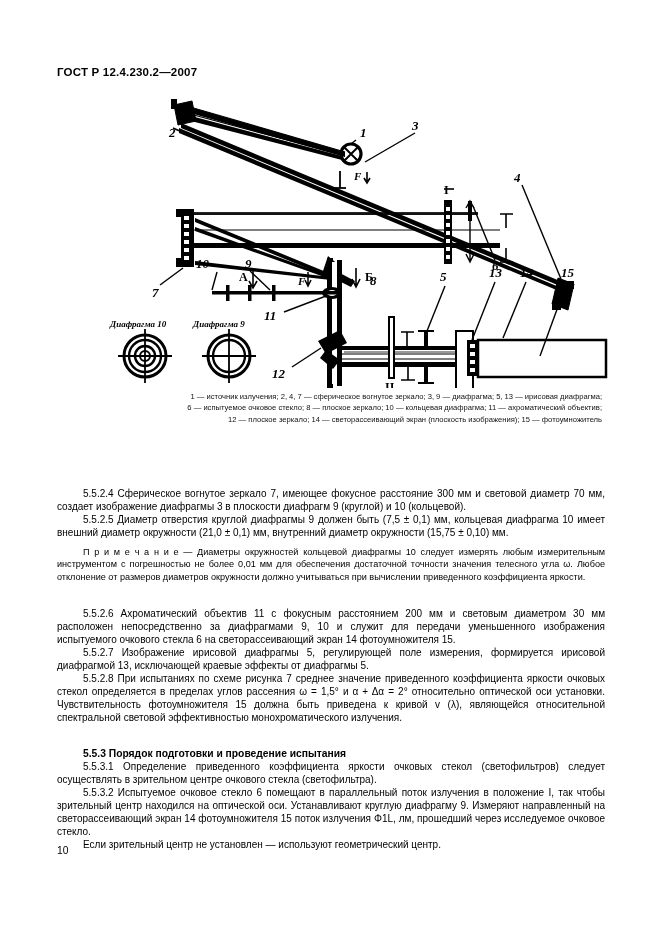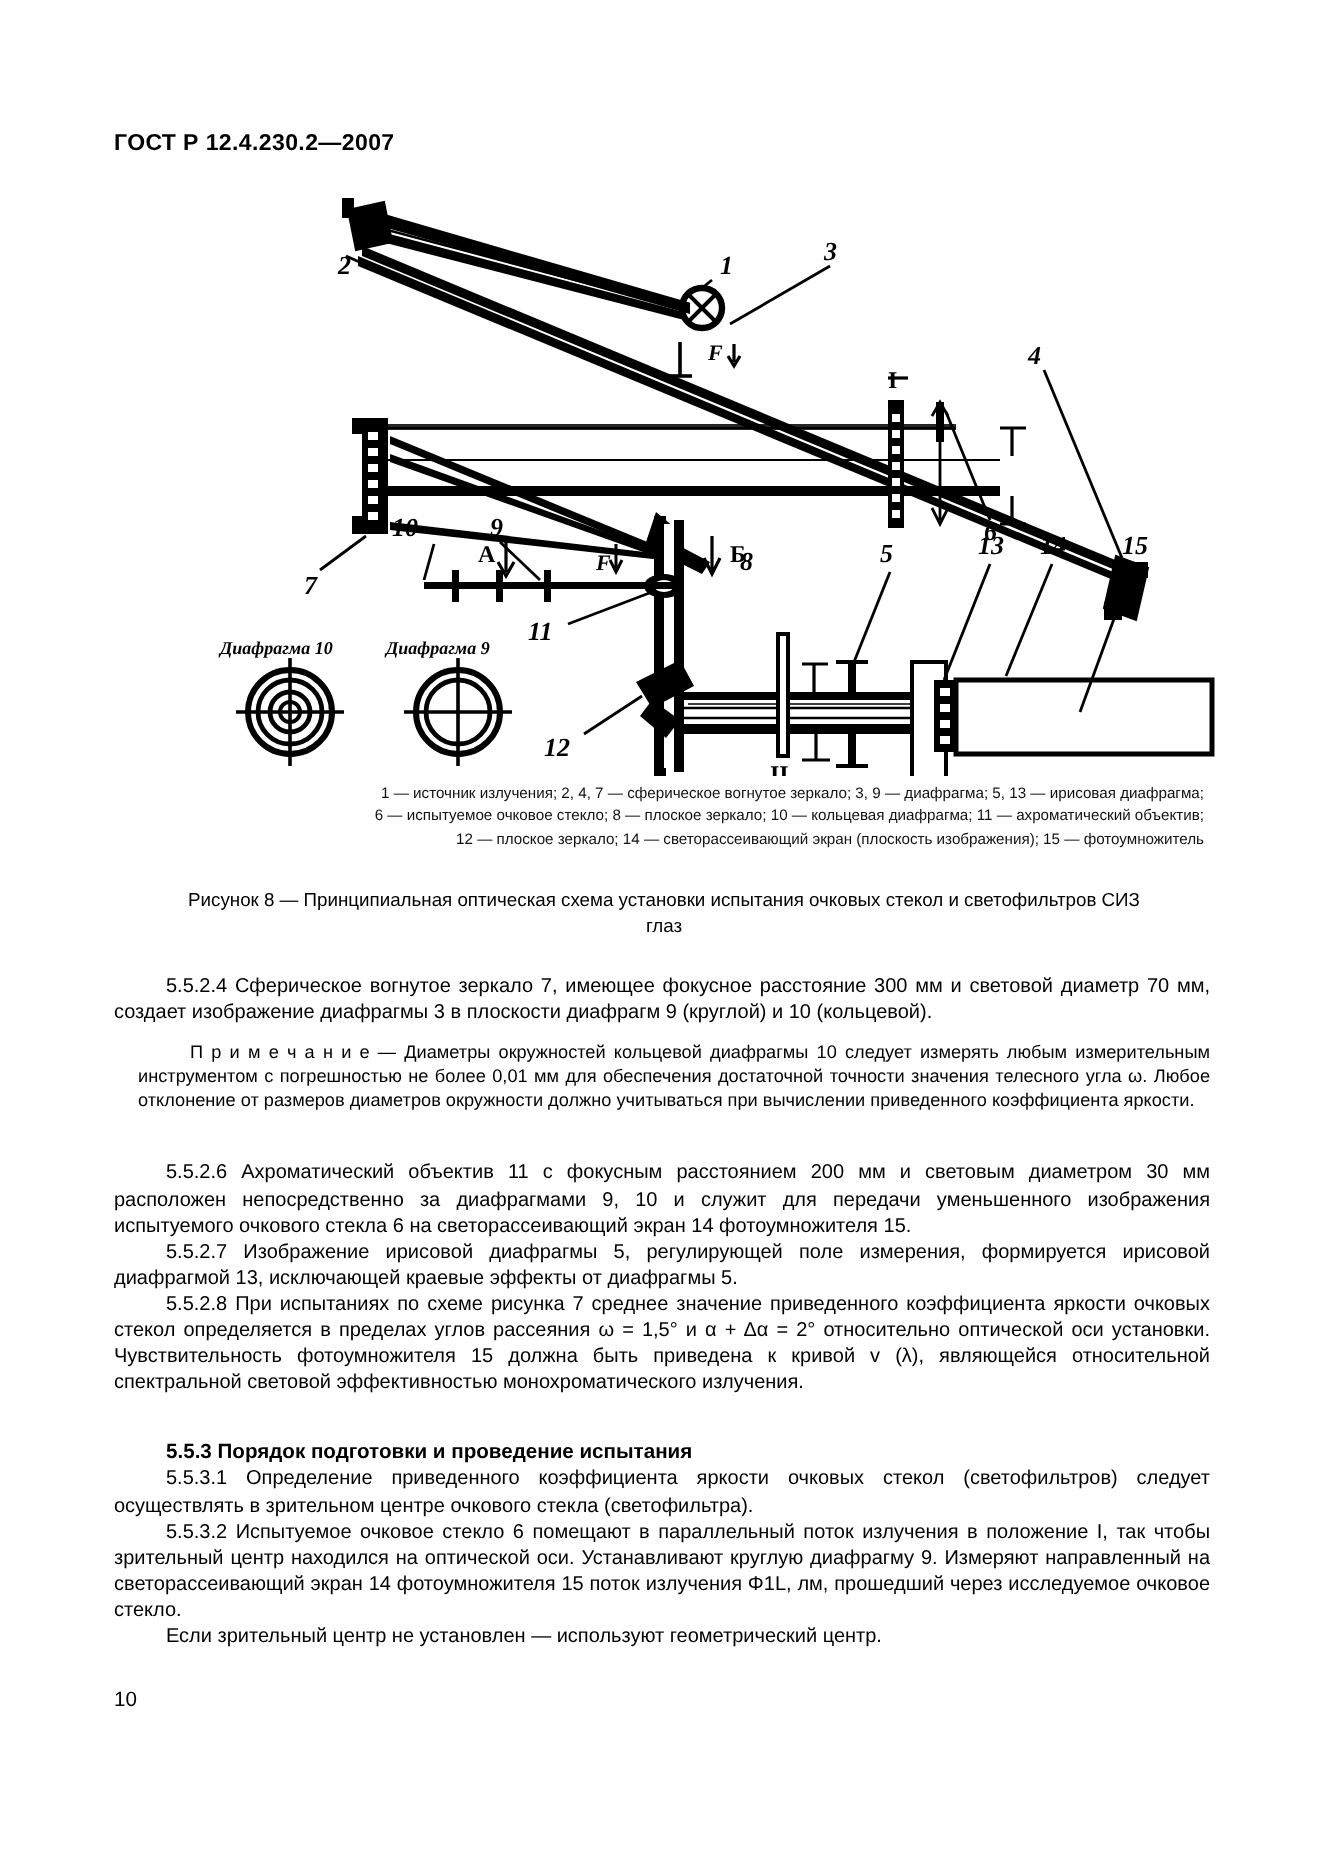--- a/index.html
+++ b/index.html
@@ -77,21 +77,21 @@
   }
   p.para {
     margin: 0 0 0 0;
     font-size: 10px;
     line-height: 13.1px;
     text-align: justify;
     text-indent: 26px;
     hyphens: none;
   }
   p.note {
-    margin: 7px 0 0 12px;
+    margin: 7px 0 0 0;
     font-size: 9.1px;
     line-height: 12.1px;
     text-align: justify;
     text-indent: 26px;
   }
   p.para.tight { margin-top: 0; }
   p.gap { margin-top: 24px; }
   p.heading {
     margin: 22px 0 0 0;
     font-size: 10.3px;
@@ -367,27 +367,24 @@
 
     </svg>
   </div>
 
   <div class="fig-key">
     <div>1 — источник излучения; 2, 4, 7 — сферическое вогнутое зеркало; 3, 9 — диафрагма; 5, 13 — ирисовая диафрагма;</div>
     <div>6 — испытуемое очковое стекло; 8 — плоское зеркало; 10 — кольцевая диафрагма; 11 — ахроматический объектив;</div>
     <div>12 — плоское зеркало;  14 — светорассеивающий экран (плоскость изображения); 15 — фотоумножитель</div>
   </div>
 
-  <div class="fig-caption">
-    <div>Рисунок 8 — Принципиальная оптическая схема установки испытания очковых стекол и светофильтров СИЗ</div>
-    <div>глаз</div>
-  </div>
 
   <div class="body-block">
     <p class="para">5.5.2.4 Сферическое вогнутое зеркало 7, имеющее фокусное расстояние 300 мм и световой диаметр 70 мм, создает изображение диафрагмы 3  в плоскости диафрагм 9 (круглой) и 10  (кольцевой).</p>
+    <p class="para tight">5.5.2.5 Диаметр отверстия круглой диафрагмы 9  должен быть (7,5 ± 0,1) мм, кольцевая диафрагма 10 имеет внешний диаметр окружности (21,0 ± 0,1) мм, внутренний диаметр окружности (15,75 ± 0,10) мм.</p>
     <p class="note">П р и м е ч а н и е — Диаметры окружностей кольцевой диафрагмы 10 следует измерять любым измерительным инструментом с погрешностью не более 0,01 мм для обеспечения достаточной точности значения телесного угла ω. Любое отклонение от размеров диаметров окружности должно учитываться при вычислении приведенного коэффициента яркости.</p>
     <p class="para gap">5.5.2.6 Ахроматический объектив 11  с фокусным расстоянием 200 мм и световым диаметром 30 мм расположен непосредственно за диафрагмами 9, 10  и служит для передачи уменьшенного изображения испытуемого очкового стекла 6  на светорассеивающий экран 14  фотоумножителя 15.</p>
     <p class="para tight">5.5.2.7 Изображение ирисовой диафрагмы 5, регулирующей поле измерения,  формируется ирисовой диафрагмой 13, исключающей краевые эффекты от диафрагмы 5.</p>
     <p class="para tight">5.5.2.8 При испытаниях по схеме рисунка 7 среднее значение приведенного коэффициента яркости очковых стекол определяется в пределах углов рассеяния ω = 1,5° и α + Δα = 2° относительно оптической оси установки. Чувствительность фотоумножителя 15  должна быть приведена к кривой v (λ), являющейся относительной спектральной световой эффективностью монохроматического излучения.</p>
     <p class="heading">5.5.3  Порядок подготовки и проведение испытания</p>
     <p class="para tight">5.5.3.1 Определение приведенного коэффициента яркости очковых стекол (светофильтров) следует осуществлять в зрительном центре очкового стекла (светофильтра).</p>
     <p class="para tight">5.5.3.2 Испытуемое очковое стекло 6 помещают в параллельный поток излучения в положение I, так чтобы зрительный центр находился на оптической оси. Устанавливают круглую диафрагму 9. Измеряют направленный на светорассеивающий экран 14 фотоумножителя 15  поток излучения Φ1L, лм, прошедший через исследуемое очковое стекло.</p>
     <p class="para tight">Если зрительный центр не установлен — используют геометрический центр.</p>
   </div>
 

